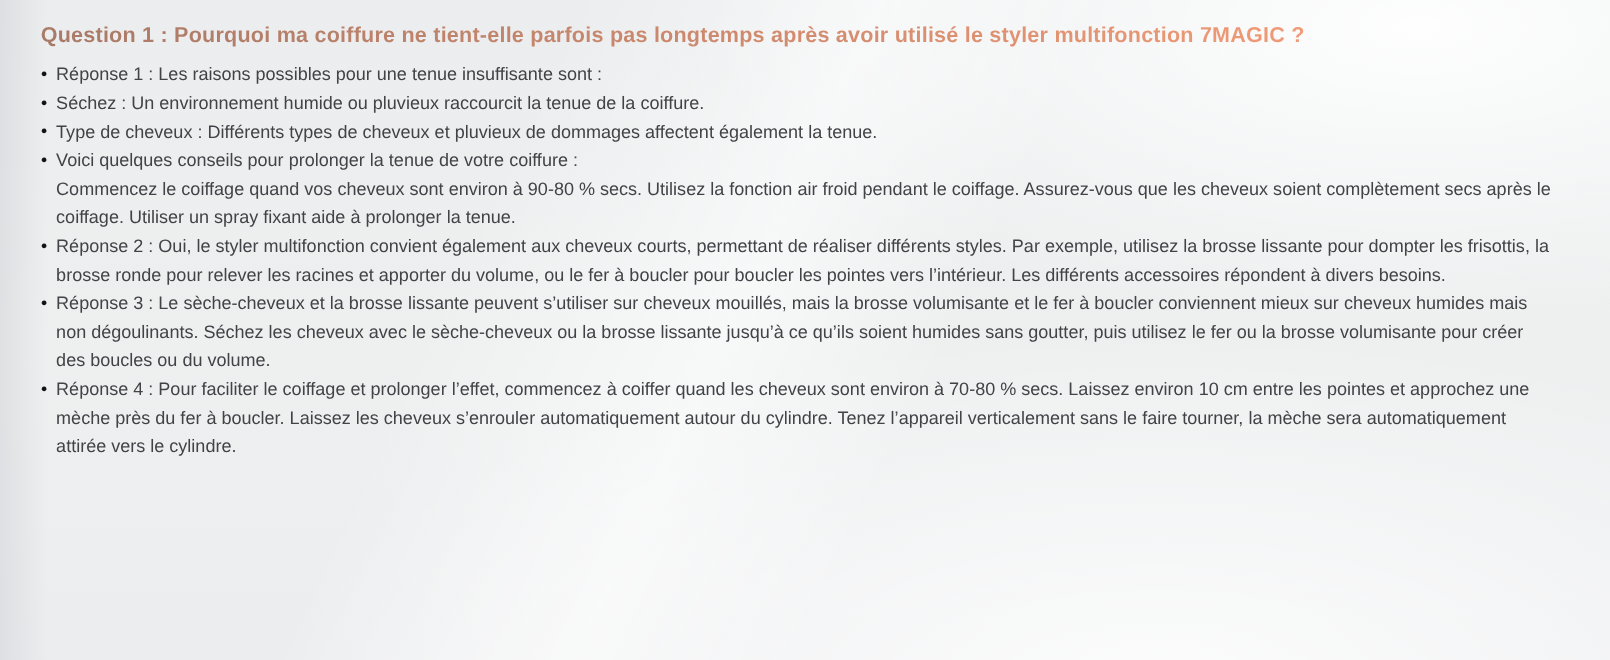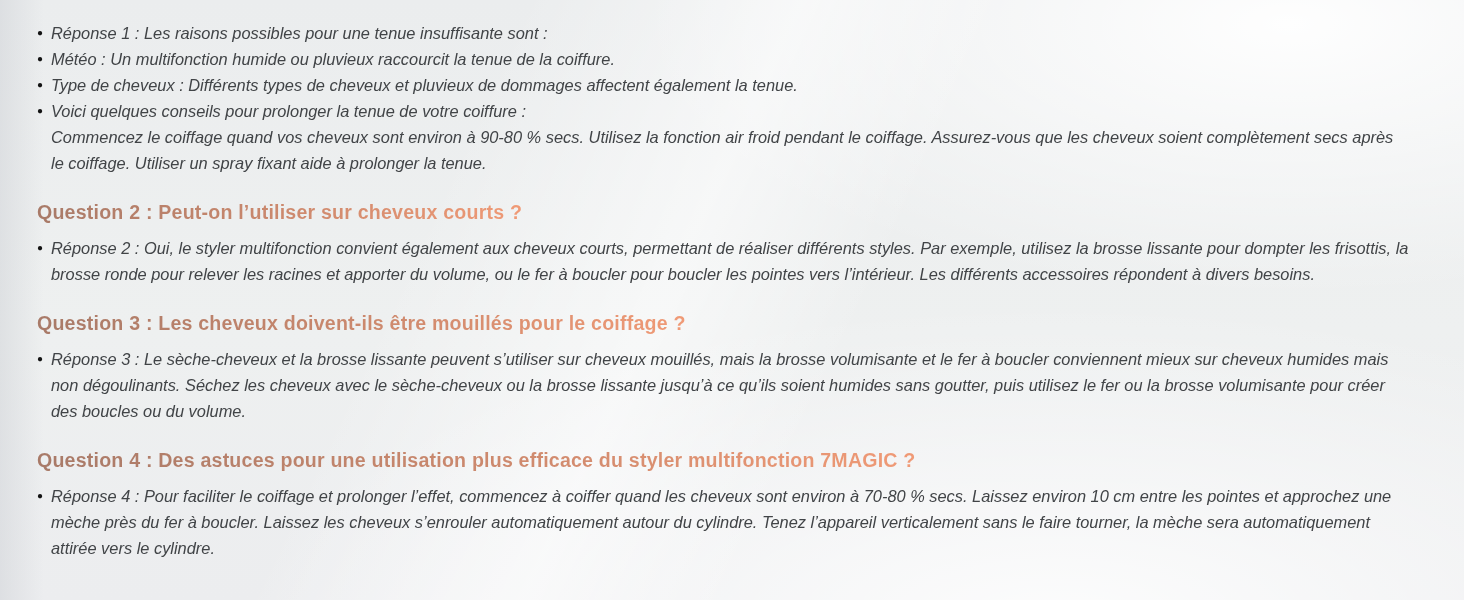--- a/index.html
+++ b/index.html
@@ -33,77 +33,75 @@
   section:first-child h2.question { margin-top: 0; }
   .answer-list { font-size: 16.4px; line-height: 26px; }
   .answer-item { display: flex; }
   .answer-item .bullet {
     flex: 0 0 14px;
     font-size: 10px;
     line-height: 26px;
     color: var(--bullet-color, #131313);
   }
   .answer-item.no-bullet .bullet { visibility: hidden; }
-  .answer-item .answer-text { flex: 1; font-style: italic; }
+  .answer-item .answer-text { flex: 1; }
 </style>
 </head>
 <body>
 
 <main class="faq-wrap">
   <section>
+    <h2 class="question">Question 1 : Pourquoi ma coiffure ne tient-elle parfois pas longtemps après avoir utilisé le styler multifonction 7MAGIC ?</h2>
     <div class="answer-list">
   <div class="answer-item">
     <span class="bullet">●</span>
     <div class="answer-text">Réponse 1 : Les raisons possibles pour une tenue insuffisante sont :</div>
   </div>
 
   <div class="answer-item">
     <span class="bullet">●</span>
-    <div class="answer-text">Météo : Un multifonction humide ou pluvieux raccourcit la tenue de la coiffure.</div>
+    <div class="answer-text">Séchez : Un environnement humide ou pluvieux raccourcit la tenue de la coiffure.</div>
   </div>
 
   <div class="answer-item">
     <span class="bullet">●</span>
     <div class="answer-text">Type de cheveux : Différents types de cheveux et pluvieux de dommages affectent également la tenue.</div>
   </div>
 
   <div class="answer-item">
     <span class="bullet">●</span>
     <div class="answer-text">Voici quelques conseils pour prolonger la tenue de votre coiffure :</div>
   </div>
 
   <div class="answer-item no-bullet">
     <span class="bullet">●</span>
     <div class="answer-text">Commencez le coiffage quand vos cheveux sont environ à 90-80 % secs. Utilisez la fonction air froid pendant le coiffage. Assurez-vous que les cheveux soient complètement secs après le coiffage. Utiliser un spray fixant aide à prolonger la tenue.</div>
   </div>
 </div>
   </section>
 
   <section>
-    <h2 class="question">Question 2 : Peut-on l’utiliser sur cheveux courts ?</h2>
     <div class="answer-list">
   <div class="answer-item">
     <span class="bullet">●</span>
     <div class="answer-text">Réponse 2 : Oui, le styler multifonction convient également aux cheveux courts, permettant de réaliser différents styles. Par exemple, utilisez la brosse lissante pour dompter les frisottis, la brosse ronde pour relever les racines et apporter du volume, ou le fer à boucler pour boucler les pointes vers l’intérieur. Les différents accessoires répondent à divers besoins.</div>
   </div>
 </div>
   </section>
 
   <section>
-    <h2 class="question">Question 3 : Les cheveux doivent-ils être mouillés pour le coiffage ?</h2>
     <div class="answer-list">
   <div class="answer-item">
     <span class="bullet">●</span>
     <div class="answer-text">Réponse 3 : Le sèche-cheveux et la brosse lissante peuvent s’utiliser sur cheveux mouillés, mais la brosse volumisante et le fer à boucler conviennent mieux sur cheveux humides mais non dégoulinants. Séchez les cheveux avec le sèche-cheveux ou la brosse lissante jusqu’à ce qu’ils soient humides sans goutter, puis utilisez le fer ou la brosse volumisante pour créer des boucles ou du volume.</div>
   </div>
 </div>
   </section>
 
   <section>
-    <h2 class="question">Question 4 : Des astuces pour une utilisation plus efficace du styler multifonction 7MAGIC ?</h2>
     <div class="answer-list">
   <div class="answer-item">
     <span class="bullet">●</span>
     <div class="answer-text">Réponse 4 : Pour faciliter le coiffage et prolonger l’effet, commencez à coiffer quand les cheveux sont environ à 70-80 % secs. Laissez environ 10 cm entre les pointes et approchez une mèche près du fer à boucler. Laissez les cheveux s’enrouler automatiquement autour du cylindre. Tenez l’appareil verticalement sans le faire tourner, la mèche sera automatiquement attirée vers le cylindre.</div>
   </div>
 </div>
   </section>
 </main>
 
 </body></html>

